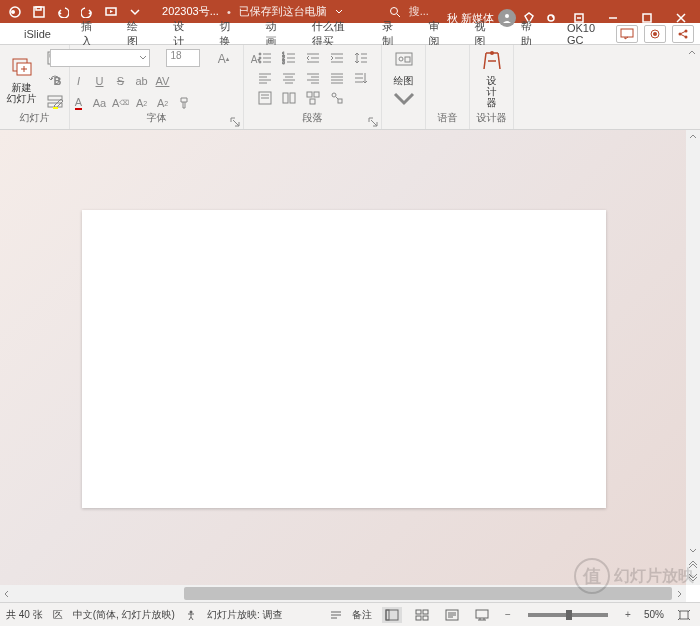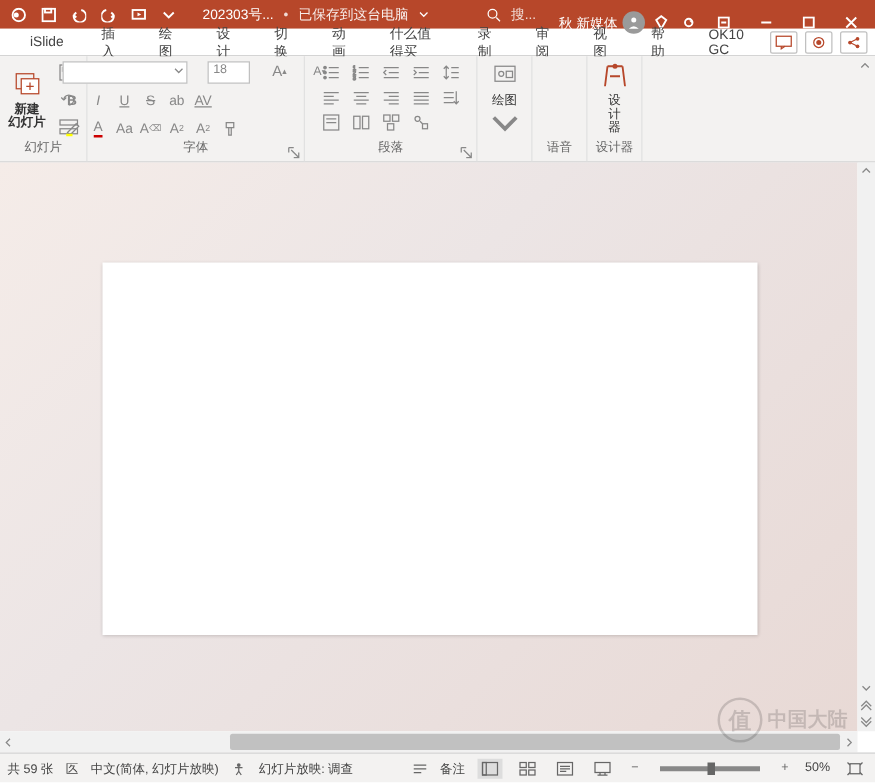--- a/index.html
+++ b/index.html
@@ -13,27 +13,27 @@
 .avatar { width: 18px; height: 18px; border-radius: 50%; background: #9a9a9a; display: flex; align-items: center; justify-content: center; }
 .win-btn { width: 30px; height: 23px; display: flex; align-items: center; justify-content: center; cursor: pointer; }
 .win-btn svg { width: 10px; height: 10px; stroke: #fff; fill: none; stroke-width: 1.5; }
 .tabs { height: 22px; background: #fff; border-bottom: 1px solid #d4d4d4; display: flex; align-items: center; padding-left: 8px; gap: 14px; }
 .tab { color: #444; cursor: pointer; font-size: 11px; margin-left: 16px; }
 .tabs-right { margin-left: auto; display: flex; align-items: center; gap: 6px; padding-right: 6px; }
 .icon-rbtn { width: 22px; height: 18px; border: 1px solid #c0c0c0; display: flex; align-items: center; justify-content: center; border-radius: 2px; }
 .ribbon { height: 85px; background: #f3f2f1; border-bottom: 1px solid #d4d4d4; display: flex; position: relative; }
 .group { border-right: 1px solid #e1e1e1; display: flex; flex-direction: column; align-items: center; justify-content: space-between; padding: 4px 6px 2px; }
 .group-label { font-size: 10px; color: #666; margin-top: auto; padding-bottom: 2px; }
-.group-body { display: flex; gap: 4px; flex: 1; font-weight: bold; }
+.group-body { display: flex; gap: 4px; flex: 1; }
 .bigbtn { display: flex; flex-direction: column; align-items: center; justify-content: center; gap: 2px; width: 36px; cursor: pointer; }
 .bigbtn svg { width: 24px; height: 24px; }
 .bigbtn .lbl { font-size: 10px; color: #333; text-align: center; line-height: 1.1; }
 .smallbtns { display: flex; flex-direction: column; gap: 4px; justify-content: center; }
 .sbtn { width: 22px; height: 18px; display: flex; align-items: center; justify-content: center; cursor: pointer; }
-.font-row { display: flex; align-items: flex-start; gap: 16px; }
+.font-row { display: flex; align-items: flex-end; gap: 16px; }
 .font-combo { width: 100px; height: 18px; border: 1px solid #c0c0c0; background: #fff; font-size: 10px; padding: 0 18px 0 4px; color: #888; position: relative; }
 .size-combo { width: 34px; height: 18px; border: 1px solid #c0c0c0; background: #fff; font-size: 10px; padding: 0 4px; color: #888; }
 .fmt-row { display: flex; align-items: center; gap: 5px; margin-top: 3px; }
 .fmt-btn { width: 16px; height: 16px; display: flex; align-items: center; justify-content: center; cursor: pointer; color: #888; font-size: 11px; }
 .para-grid { display: grid; grid-template-columns: repeat(5, 22px); grid-template-rows: repeat(3, 18px); gap: 2px; }
 .para-btn { display: flex; align-items: center; justify-content: center; cursor: pointer; }
 .para-btn svg { width: 14px; height: 14px; stroke: #888; fill: none; stroke-width: 1; }
 .launcher { position: absolute; bottom: 2px; right: 3px; width: 10px; height: 10px; cursor: pointer; }
 .launcher svg { width: 10px; height: 10px; stroke: #888; fill: none; }
 .canvas { position: absolute; top: 130px; left: 0; right: 14px; bottom: 41px; background: linear-gradient(135deg, #f5ece8 0%, #ece5e5 40%, #e8d9d5 100%); overflow: hidden; }
@@ -453,21 +453,21 @@
       <div class="thumb"></div>
     </div>
   <div class="arrow">
       <svg width="8" height="8" viewBox="0 0 8 8">
         <path d="M3 1 L6 4 L3 7" stroke="#888" fill="none"></path>
       </svg>
     </div>
 </div>
 
 <div class="status">
-  <span>共 59 张</span>
+  <span>共 40 张</span>
   <span>匛</span>
   <span>中文(简体, 幻灯片放映)</span>
   <svg width="12" height="12" viewBox="0 0 12 12">
       <circle cx="6" cy="3" r="1.5" fill="#666"></circle>
       <path d="M3 5 L9 5 M6 5 L6 8 M6 8 L4 11 M6 8 L8 11" stroke="#666"></path>
     </svg>
   <span>幻灯片放映: 调查</span>
   <div class="spacer"></div>
   <svg width="12" height="12" viewBox="0 0 12 12">
       <path d="M1 3 L11 3 M1 6 L11 6 M1 9 L7 9" stroke="#666"></path>
@@ -508,14 +508,14 @@
   <div class="view-btn">
       <svg viewBox="0 0 14 12">
         <rect x="3" y="2" width="8" height="8"></rect>
         <path d="M1 1 L3 3 M13 1 L11 3 M1 11 L3 9 M13 11 L11 9"></path>
       </svg>
     </div>
 </div>
 
 <div class="watermark">
   <div class="circ">值</div>
-  <span>中国大陆</span>
+  <span>幻灯片放映</span>
 </div>
 
 </body></html>

